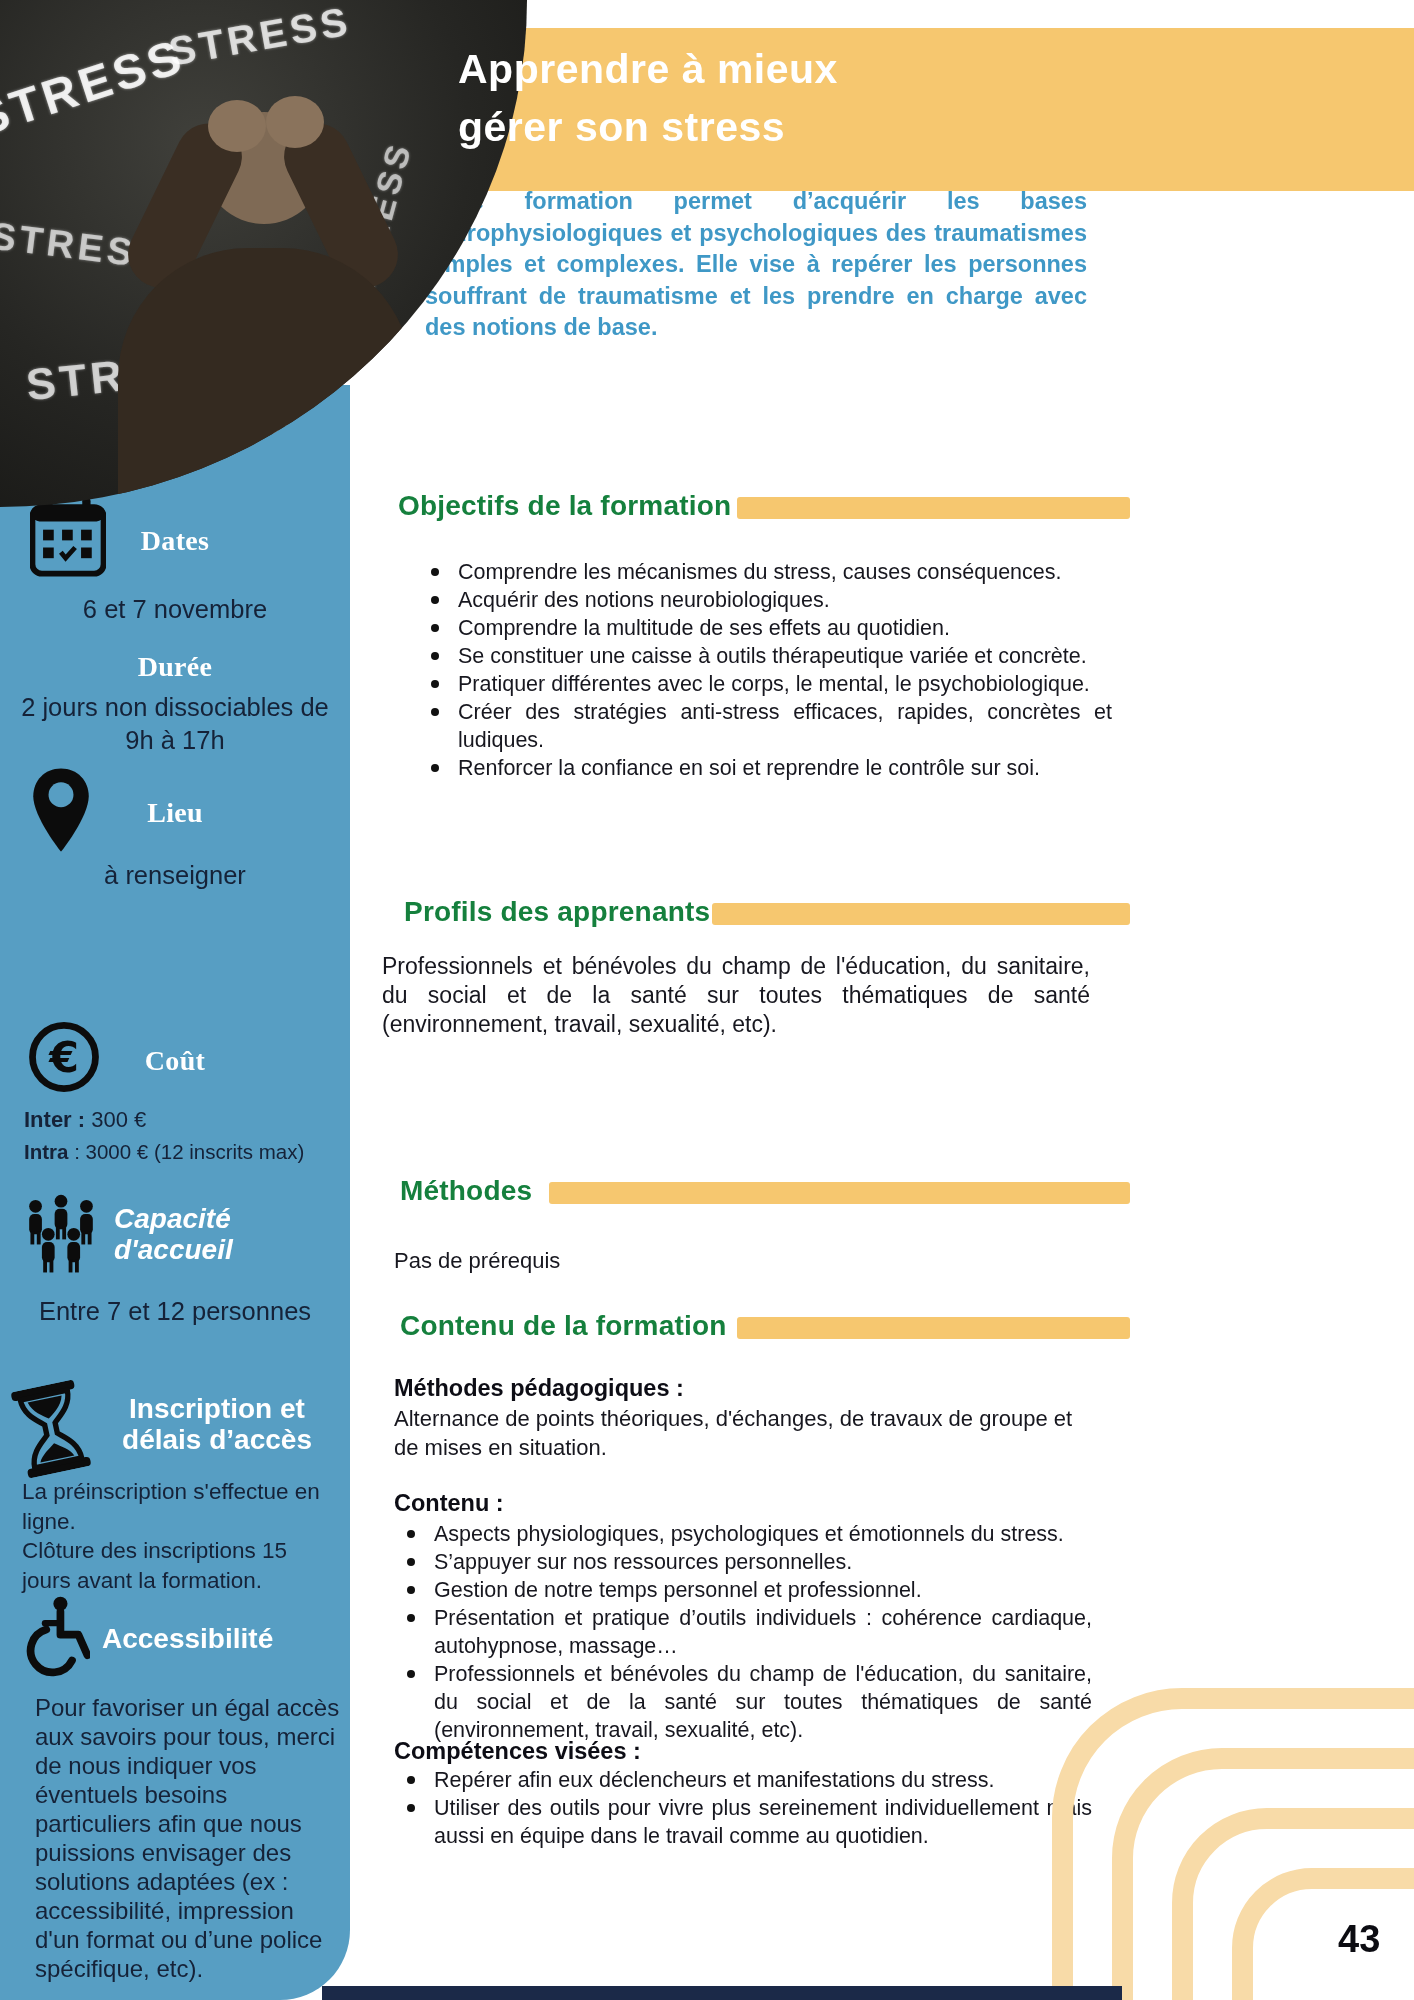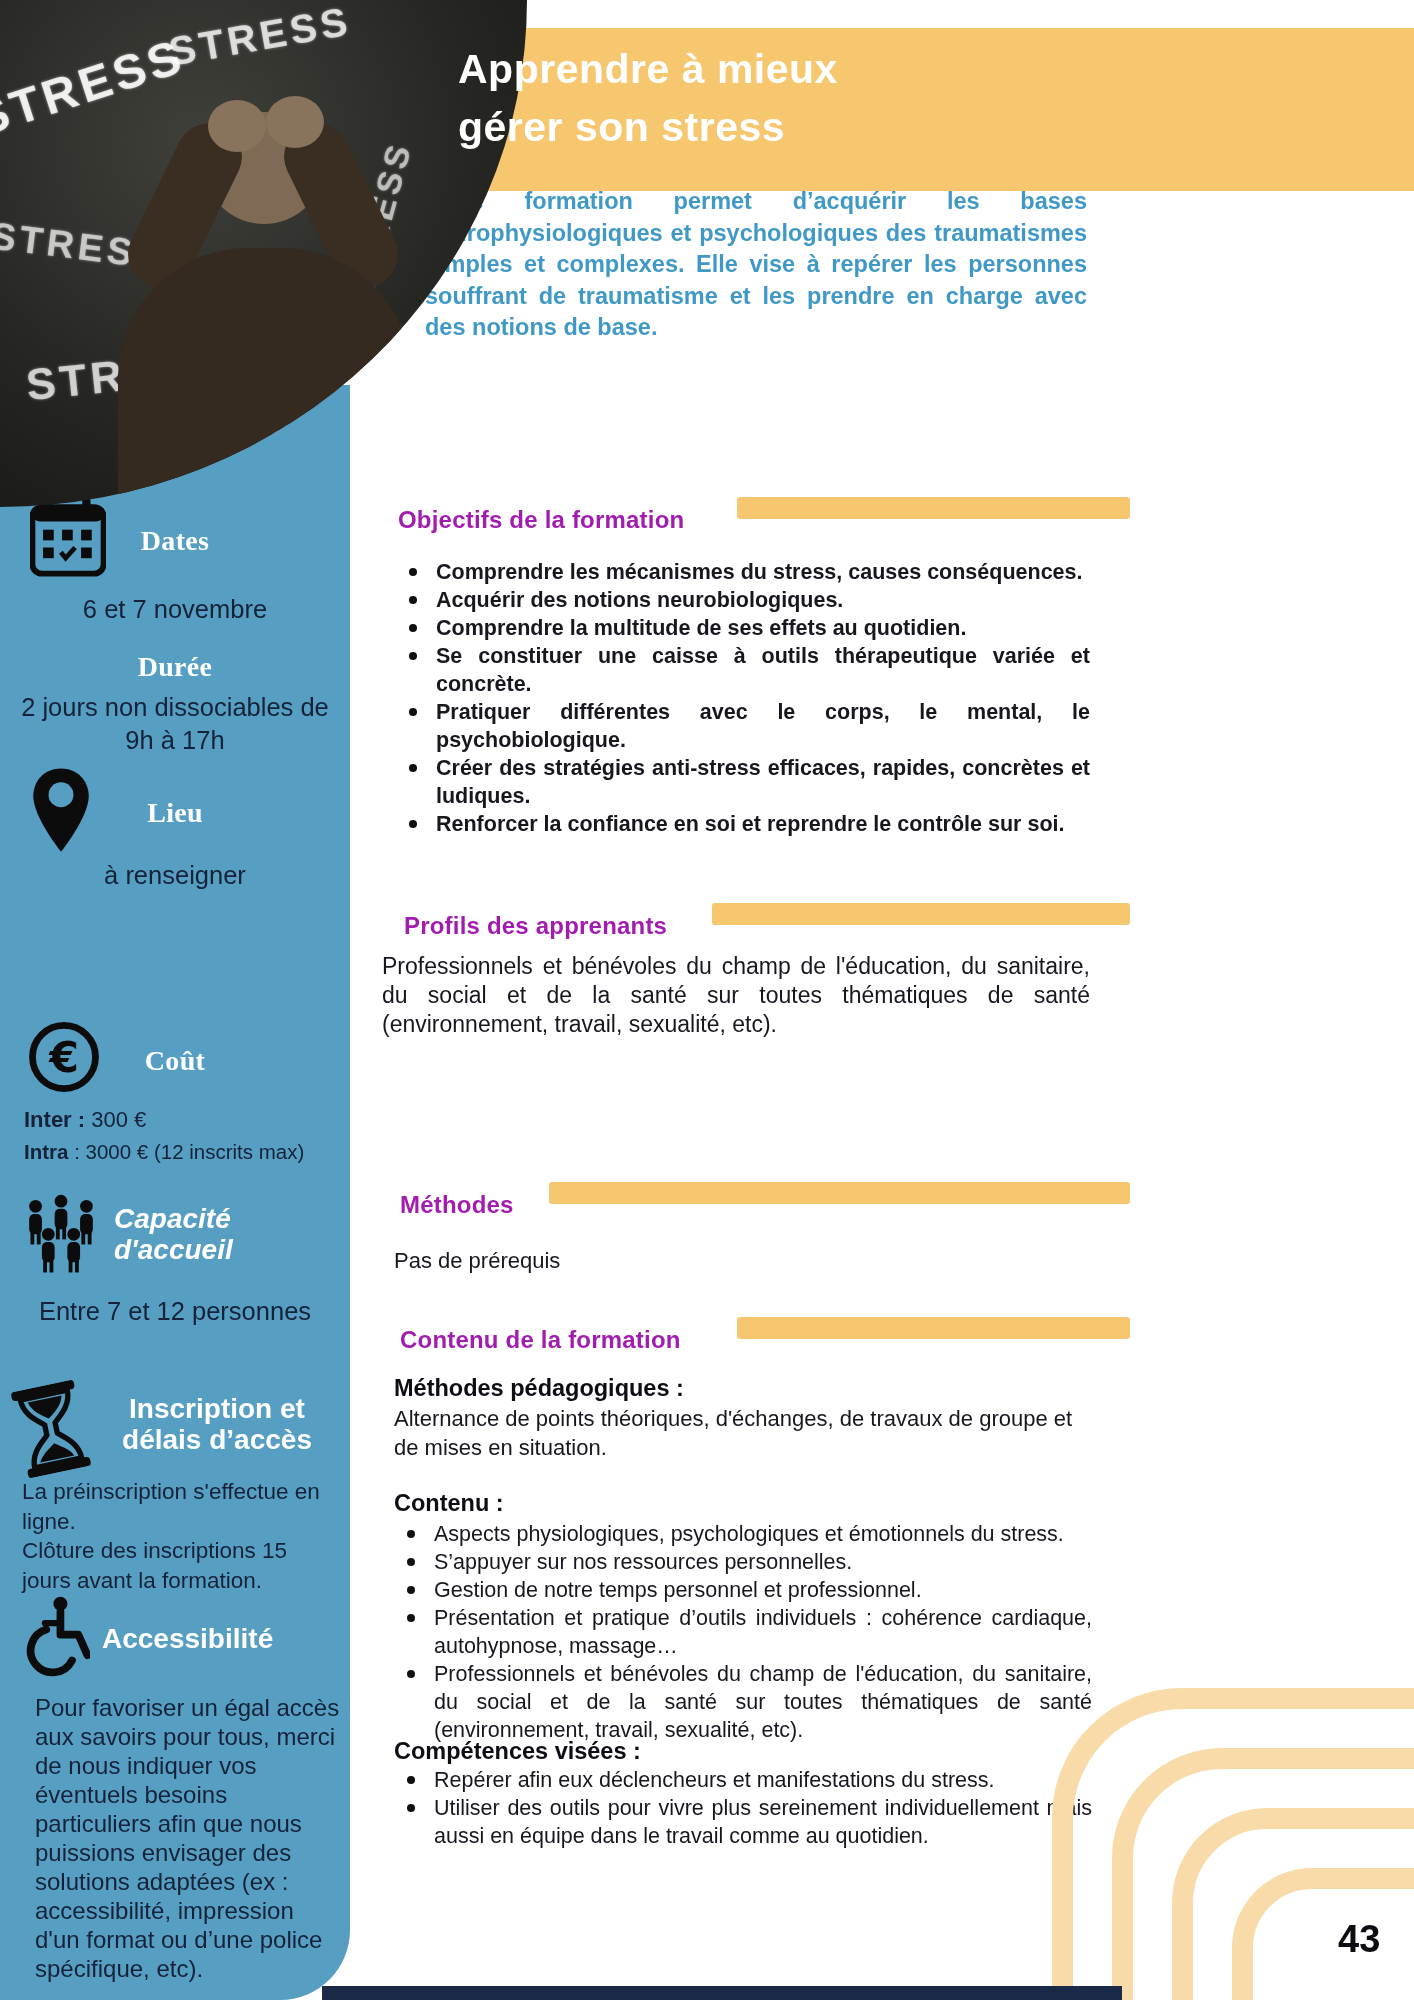--- a/index.html
+++ b/index.html
@@ -41,22 +41,22 @@
   .sb-value{position:absolute;width:100%;text-align:center;color:#152238;
     font-size:25.5px;line-height:33px;}
   .sb-icon{position:absolute;}
   .sb-icon svg{display:block;}
   .cost-line{position:absolute;left:24px;color:#152238;font-size:22px;white-space:nowrap;}
   .cost-line b{font-weight:800;}
   .cost-line.intra{font-size:20.5px;}
   .sb-par{position:absolute;left:22px;color:#152238;font-size:22.5px;line-height:29.5px;}
   .sb-label-left{position:absolute;color:#fff;font-weight:800;font-size:28px;line-height:31px;}
   
-  .h-section{position:absolute;color:#a21caf;font-size:24px;font-weight:800;
-    letter-spacing:.2px;z-index:2;white-space:nowrap;margin-top:16px;}
+  .h-section{position:absolute;color:#15803d;font-size:28px;font-weight:800;
+    letter-spacing:.2px;z-index:2;white-space:nowrap;}
   .bar{position:absolute;height:22px;background:#f6c76f;border-radius:3px;z-index:1;}
   .body-par{position:absolute;color:#17171f;font-size:22px;line-height:29px;text-align:justify;}
   .sub-label{position:absolute;color:#0d0d15;font-size:23.5px;font-weight:800;white-space:nowrap;}
   .blist{position:absolute;color:#17171f;font-size:21.5px;line-height:28px;}
   .li{display:flex;}
   .dot{flex:none;width:8px;height:8px;border-radius:50%;background:#111;margin:10px 19px 0 13px;}
   .li .t{flex:1;text-align:justify;}
   
   .ring{position:absolute;border:21px solid #f8dba8;z-index:0;background:transparent;}
   .r1{left:1052px;top:1688px;width:600px;height:520px;border-radius:130px;}
@@ -188,21 +188,21 @@
         <path d="M33 21 h-12" stroke="#0c0c0c" stroke-width="5" stroke-linecap="round"></path>
         <path d="M22 26 a17 17 0 1 0 20 24" fill="none" stroke="#0c0c0c" stroke-width="6" stroke-linecap="round"></path>
       </svg>
     </span>
     <div class="sb-label-left" style="left:102px;top:1238px;">Accessibilité</div>
     <div class="sb-par" style="top:1308px;width:308px;font-size:24px;line-height:29px;margin-left:13px;">Pour favoriser un égal accès aux savoirs pour tous, merci de nous indiquer vos éventuels besoins particuliers afin que nous puissions envisager des solutions adaptées (ex : accessibilité, impression d'un format ou d’une police spécifique, etc).</div>
   </div>
 
   <div class="h-section" style="left:398px;top:490px;">Objectifs de la formation</div>
   <div class="bar" style="left:737px;top:497px;width:393px;"></div>
-  <div class="blist" style="left:396px;top:558px;width:694px;font-weight:bold;">
+  <div class="blist" style="left:418px;top:558px;width:694px;">
     <div class="li">
         <span class="dot"></span>
         <span class="t">Comprendre les mécanismes du stress, causes conséquences.</span>
       </div>
     <div class="li">
         <span class="dot"></span>
         <span class="t">Acquérir des notions neurobiologiques.</span>
       </div>
     <div class="li">
         <span class="dot"></span>

